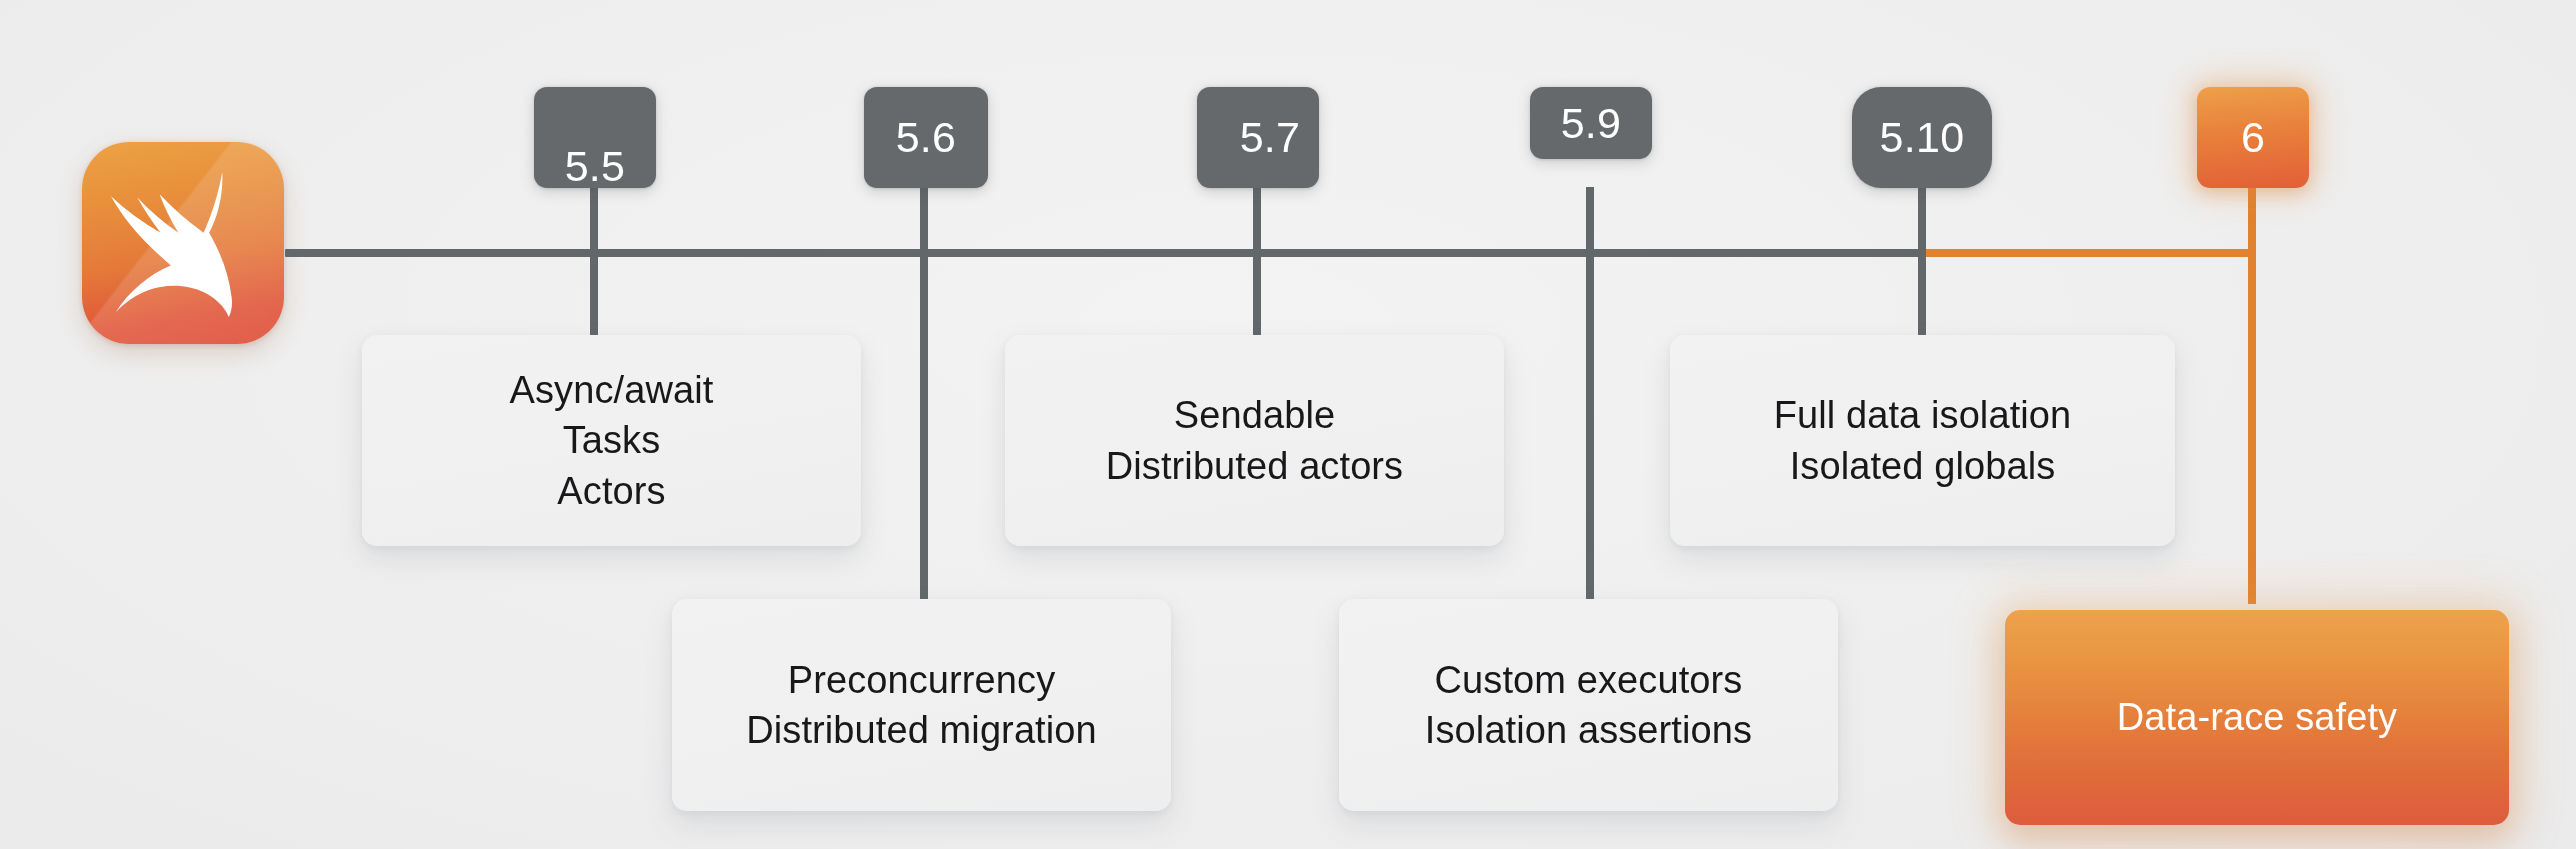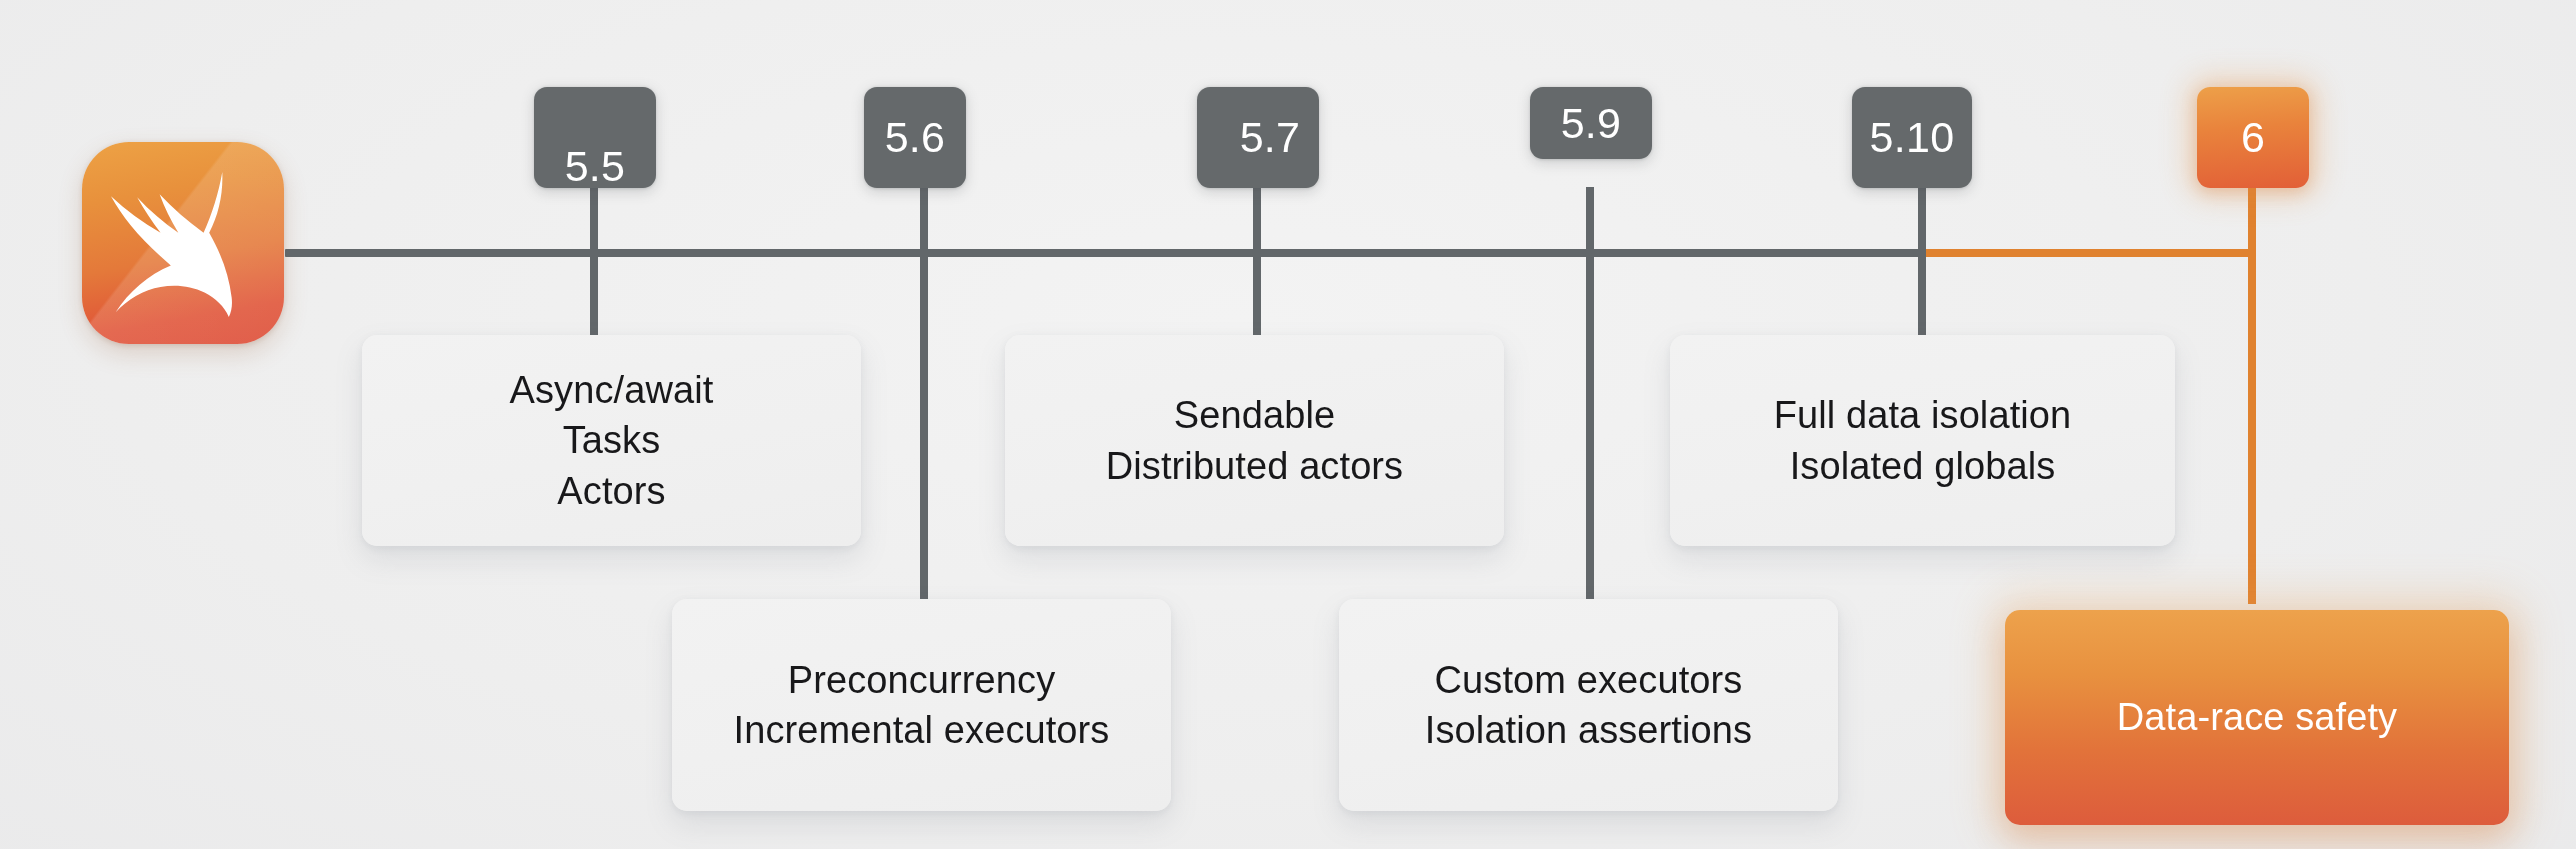--- a/index.html
+++ b/index.html
@@ -153,26 +153,26 @@
   <div class="badge badge-gray" style="left:534px; top:87px; width:122px; height:101px;align-items:flex-end;">
     <span>5.5</span>
   </div>
   <div class="card card-light" style="left:342px; top:335px; width:499px; height:211px;margin-left:20px;">
     <div class="line">Async/await</div>
     <div class="line">Tasks</div>
     <div class="line">Actors</div>
   </div>
 
   <div class="stem stem-gray" style="left:920px; top:187px; height:419px;"></div>
-  <div class="badge badge-gray" style="left:864px; top:87px; width:102px; height:101px;align-items:center;">
+  <div class="badge badge-gray" style="left:864px; top:87px; width:124px; height:101px;align-items:center;">
     <span>5.6</span>
   </div>
   <div class="card card-light" style="left:672px; top:599px; width:499px; height:212px;">
     <div class="line">Preconcurrency</div>
-    <div class="line">Incremental executors</div>
+    <div class="line">Distributed migration</div>
   </div>
 
   <div class="stem stem-gray" style="left:1253px; top:187px; height:155px;"></div>
   <div class="badge badge-gray" style="left:1197px; top:87px; width:122px; height:101px;padding-left:24px;">
     <span>5.7</span>
   </div>
   <div class="card card-light" style="left:1005px; top:335px; width:499px; height:211px;">
     <div class="line">Sendable</div>
     <div class="line">Distributed actors</div>
   </div>
@@ -180,21 +180,21 @@
   <div class="stem stem-gray" style="left:1586px; top:187px; height:419px;"></div>
   <div class="badge badge-gray" style="left:1530px; top:87px; width:122px; height:72px;">
     <span>5.9</span>
   </div>
   <div class="card card-light" style="left:1339px; top:599px; width:499px; height:212px;">
     <div class="line">Custom executors</div>
     <div class="line">Isolation assertions</div>
   </div>
 
   <div class="stem stem-gray" style="left:1918px; top:187px; height:155px;"></div>
-  <div class="badge badge-gray" style="left:1852px; top:87px; width:120px; height:101px;">
+  <div class="badge badge-gray" style="left:1852px; top:87px; width:140px; height:101px;border-radius:29px;">
     <span>5.10</span>
   </div>
   <div class="card card-light" style="left:1670px; top:335px; width:505px; height:211px;">
     <div class="line">Full data isolation</div>
     <div class="line">Isolated globals</div>
   </div>
 
   <div class="stem stem-orange" style="left:2248px; top:187px; height:417px;"></div>
   <div class="badge badge-orange" style="left:2197px; top:87px; width:112px; height:101px;">
     <span>6</span>

